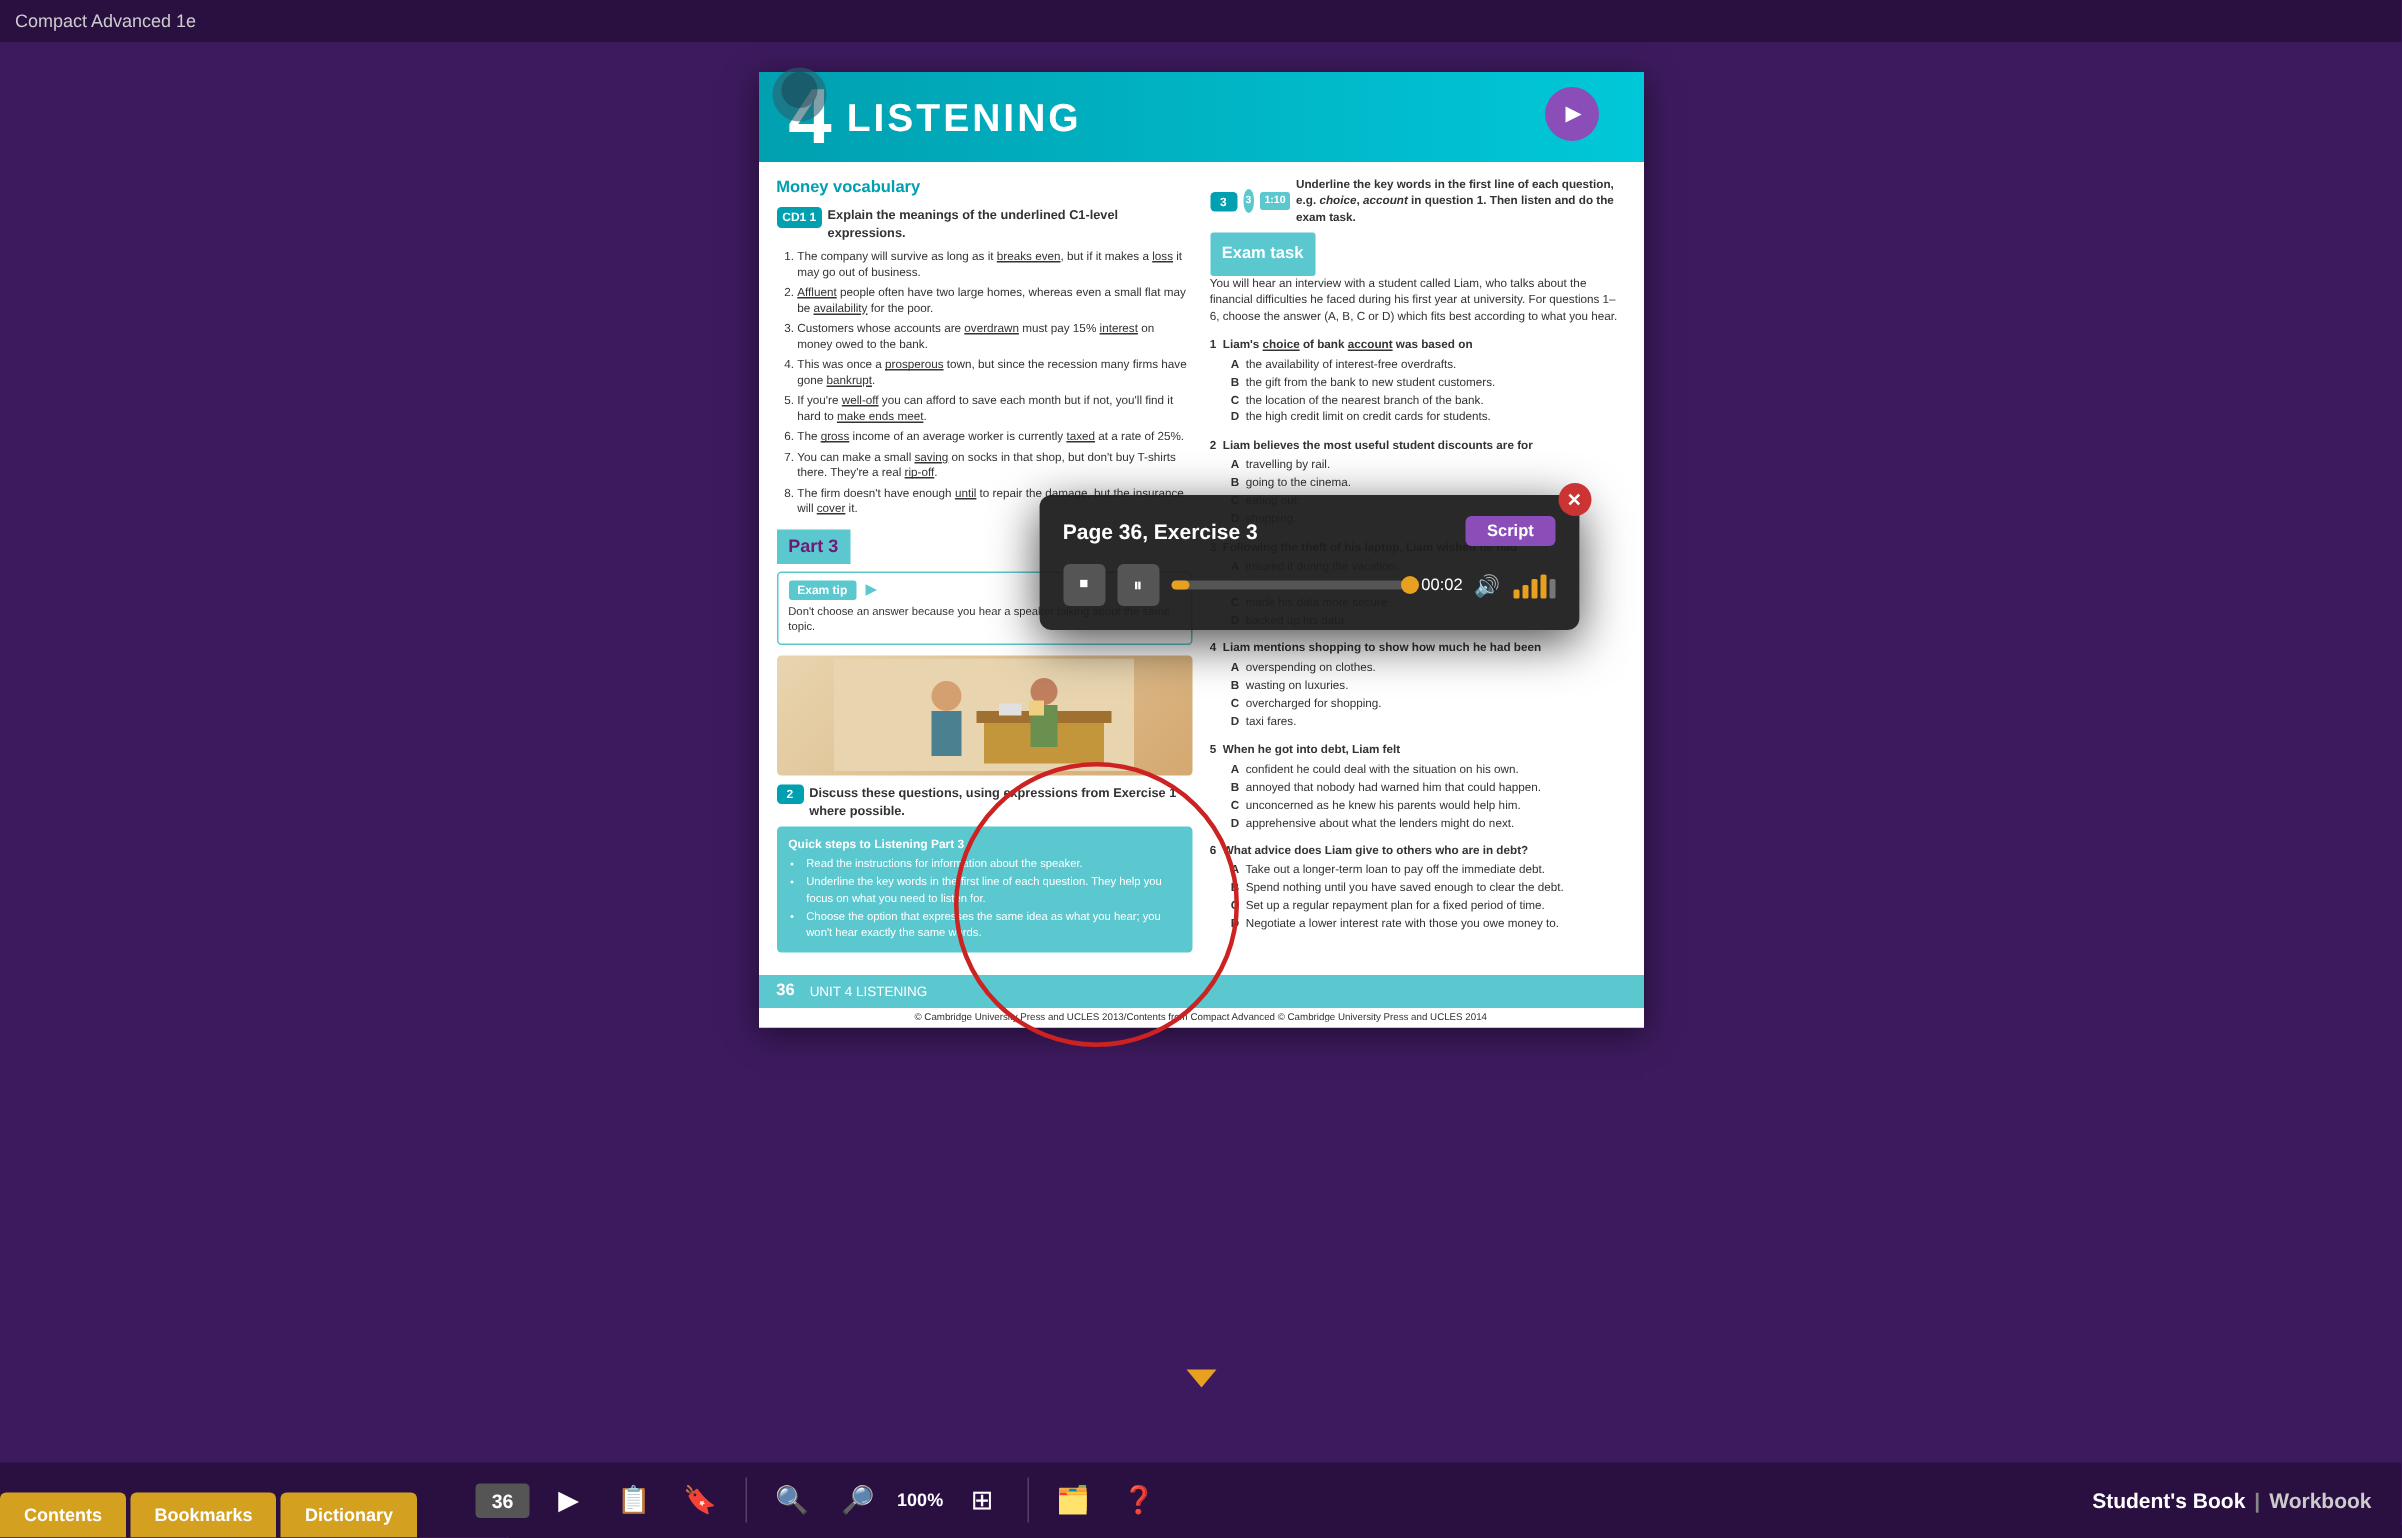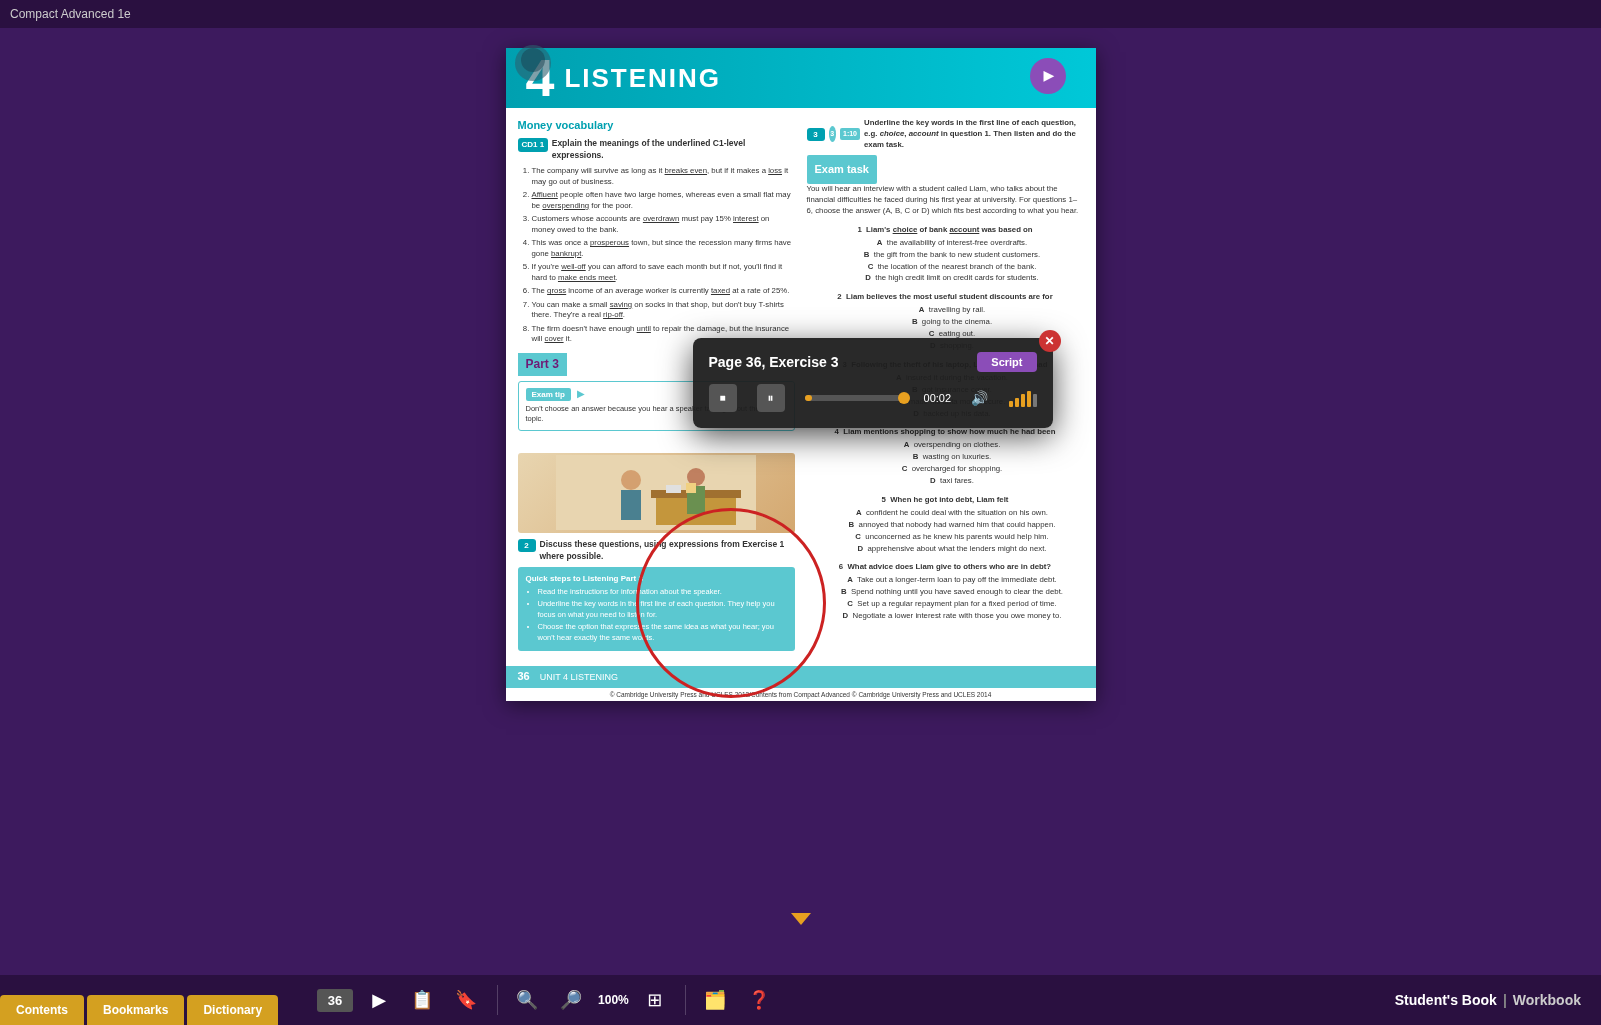--- a/index.html
+++ b/index.html
@@ -177,21 +177,21 @@
       margin-bottom: 5px;
       display: inline-block;
     }
 
     
     .exam-tip-box {
       background: white;
       border: 1px solid #5bc8d0;
       border-radius: 3px;
       padding: 5px 7px;
-      margin-bottom: 22px;
+      margin-bottom: 7px;
       font-size: 7.5px;
     }
     .exam-tip-header {
       background: #5bc8d0;
       color: white;
       font-size: 8px;
       font-weight: bold;
       padding: 1px 6px;
       border-radius: 2px;
       display: inline-block;
@@ -264,21 +264,20 @@
       line-height: 1.4;
     }
 
     .exam-questions {
       font-size: 7.8px;
       color: #333;
     }
 
     .exam-q-item {
       margin-bottom: 8px;
-      text-align: center;
     }
 
     .exam-q-num {
       font-weight: bold;
       margin-bottom: 2px;
     }
 
     .exam-q-options {
       padding-left: 14px;
       list-style: none;
@@ -392,21 +391,21 @@
       font-size: 11px;
       font-weight: bold;
       padding: 4px 14px;
       border-radius: 4px;
       cursor: pointer;
       border: none;
     }
     .player-controls {
       display: flex;
       align-items: center;
-      gap: 20px;
+      gap: 8px;
     }
     .stop-btn {
       width: 28px;
       height: 28px;
       background: #555;
       border-radius: 4px;
       display: flex;
       align-items: center;
       justify-content: center;
       cursor: pointer;
@@ -624,21 +623,21 @@
           <div class="section-title">Money vocabulary</div>
 
           
           <div class="exercise-header">
             <span class="exercise-num-badge">CD1 1</span>
             <span class="exercise-instruction">Explain the meanings of the underlined C1-level expressions.</span>
           </div>
 
           <ol class="numbered-list">
             <li>The company will survive as long as it <span class="underlined">breaks even</span>, but if it makes a <span class="underlined">loss</span> it may go out of business.</li>
-            <li><span class="underlined">Affluent</span> people often have two large homes, whereas even a small flat may be <span class="underlined">overspending</span> for the poor.</li>
+            <li><span class="underlined">Affluent</span> people often have two large homes, whereas even a small flat may be <span class="underlined">availability</span> for the poor.</li>
             <li>Customers whose accounts are <span class="underlined">overdrawn</span> must pay 15% <span class="underlined">interest</span> on money owed to the bank.</li>
             <li>This was once a <span class="underlined">prosperous</span> town, but since the recession many firms have gone <span class="underlined">bankrupt</span>.</li>
             <li>If you're <span class="underlined">well-off</span> you can afford to save each month but if not, you'll find it hard to <span class="underlined">make ends meet</span>.</li>
             <li>The <span class="underlined">gross</span> income of an average worker is currently <span class="underlined">taxed</span> at a rate of 25%.</li>
             <li>You can make a small <span class="underlined">saving</span> on socks in that shop, but don't buy T-shirts there. They're a real <span class="underlined">rip-off</span>.</li>
             <li>The firm doesn't have enough <span class="underlined">until</span> to repair the damage, but the insurance will <span class="underlined">cover</span> it.</li>
           </ol>
 
           
           <div class="part-banner">Part 3</div>

